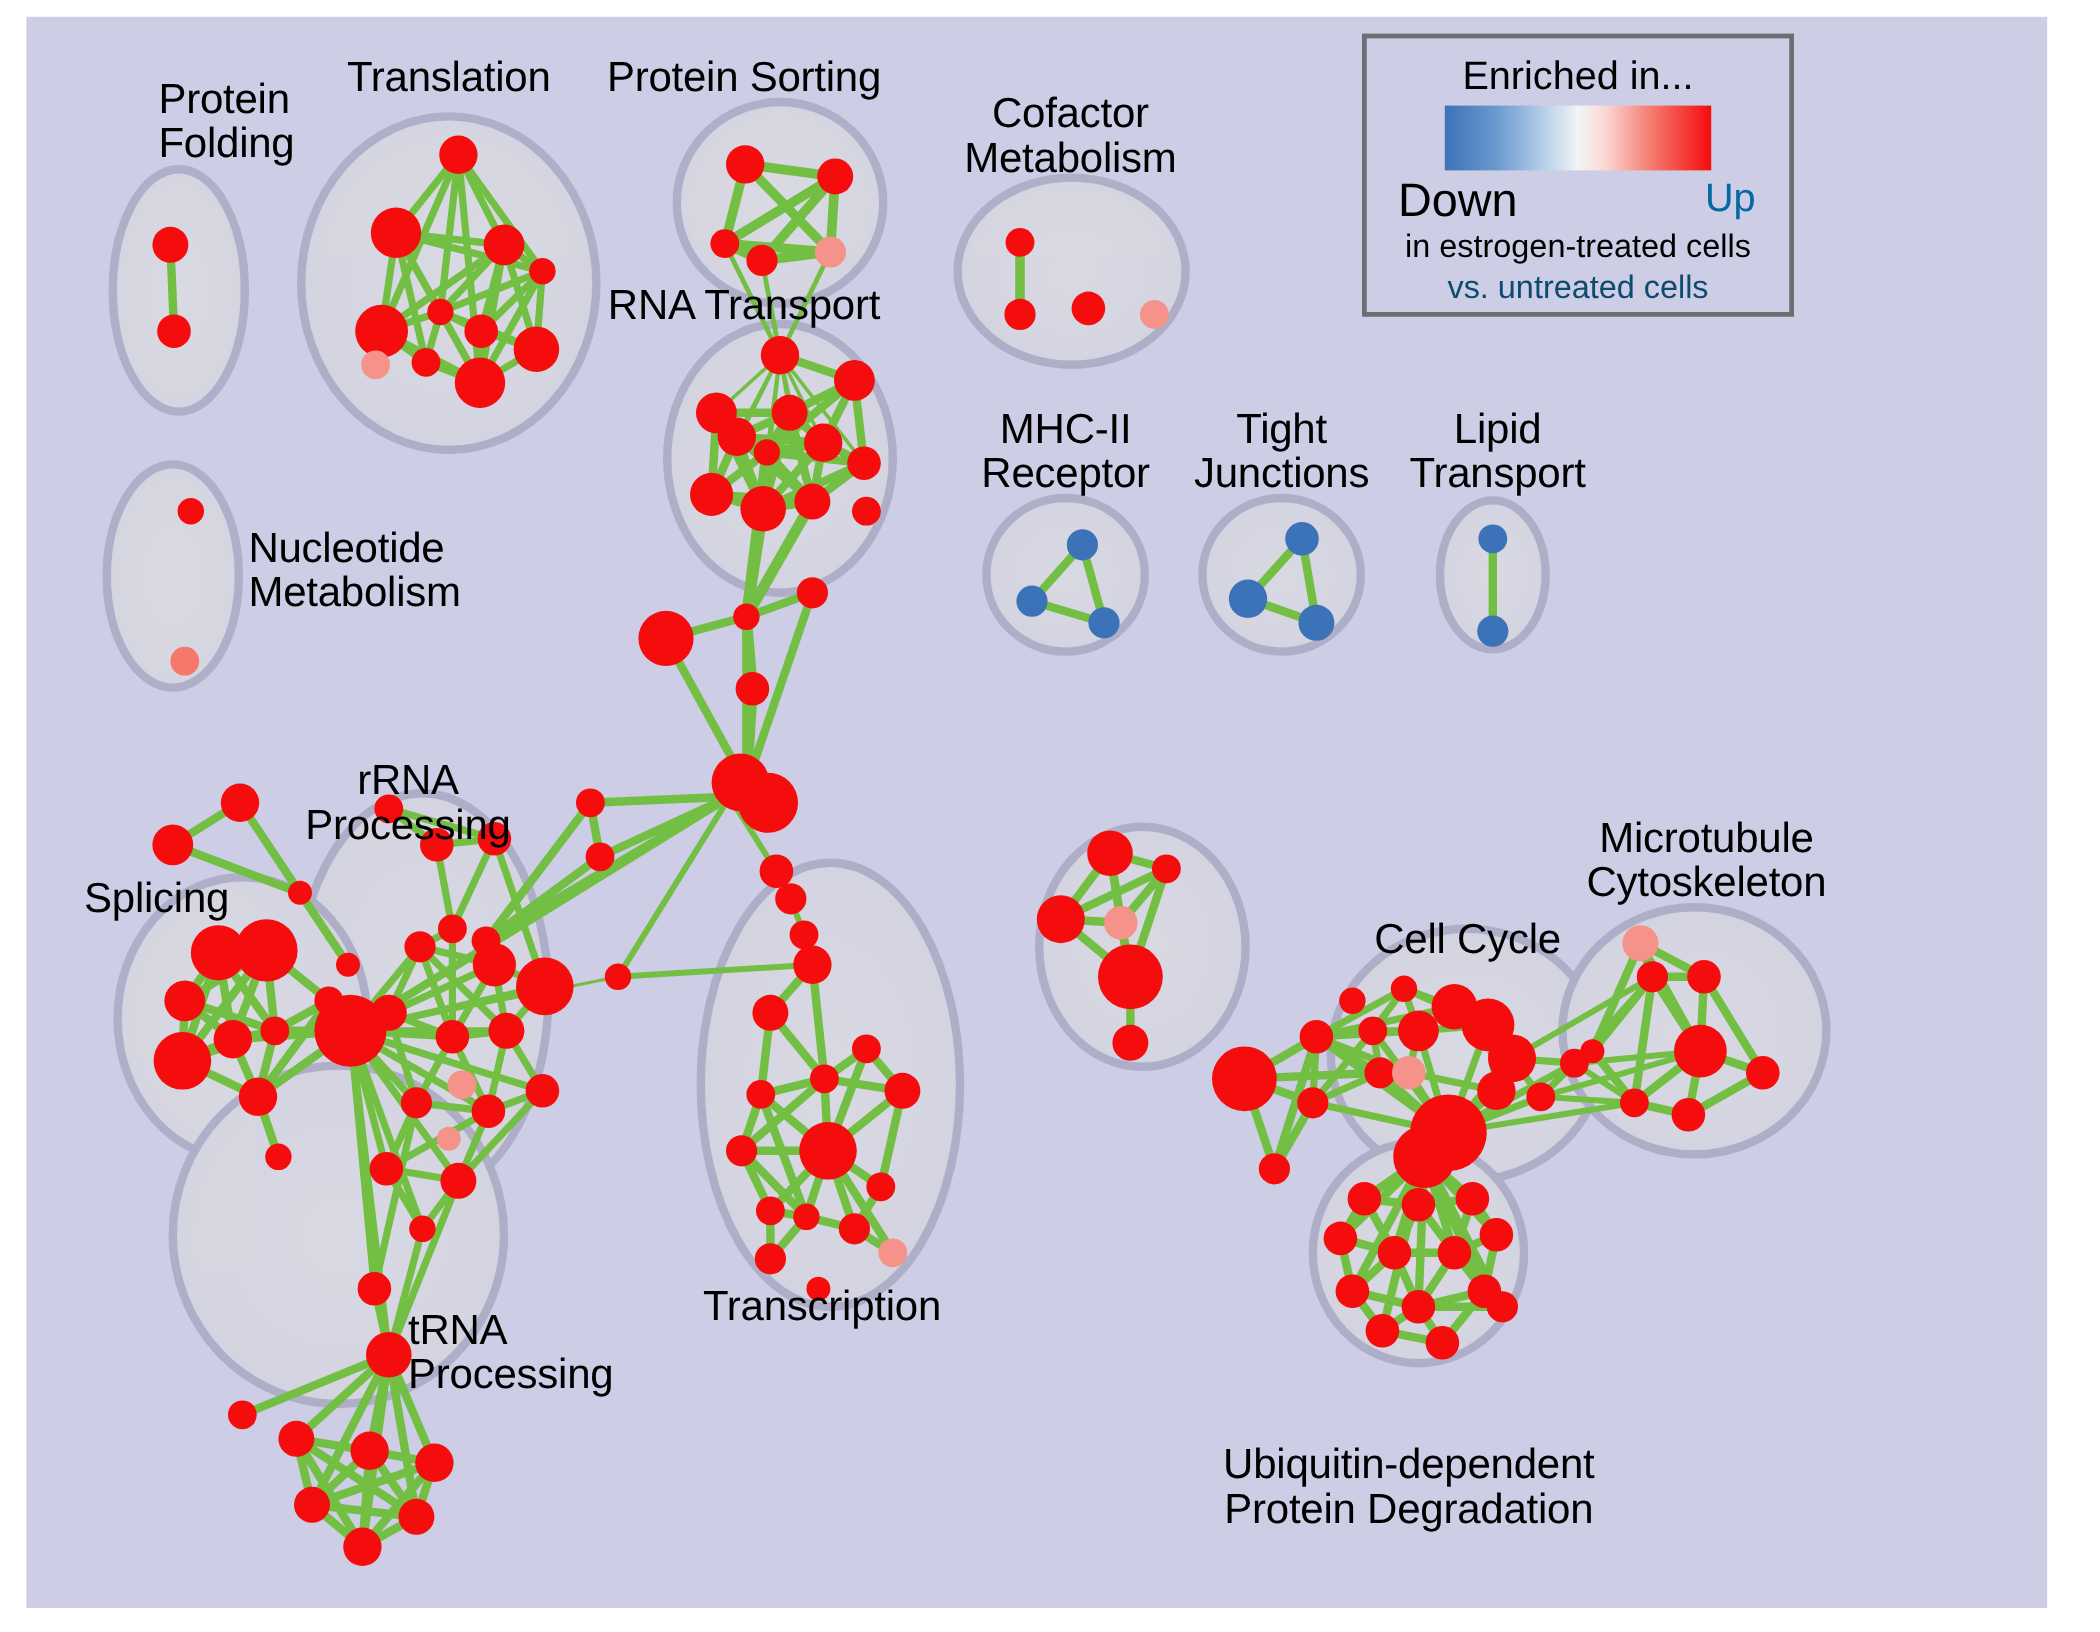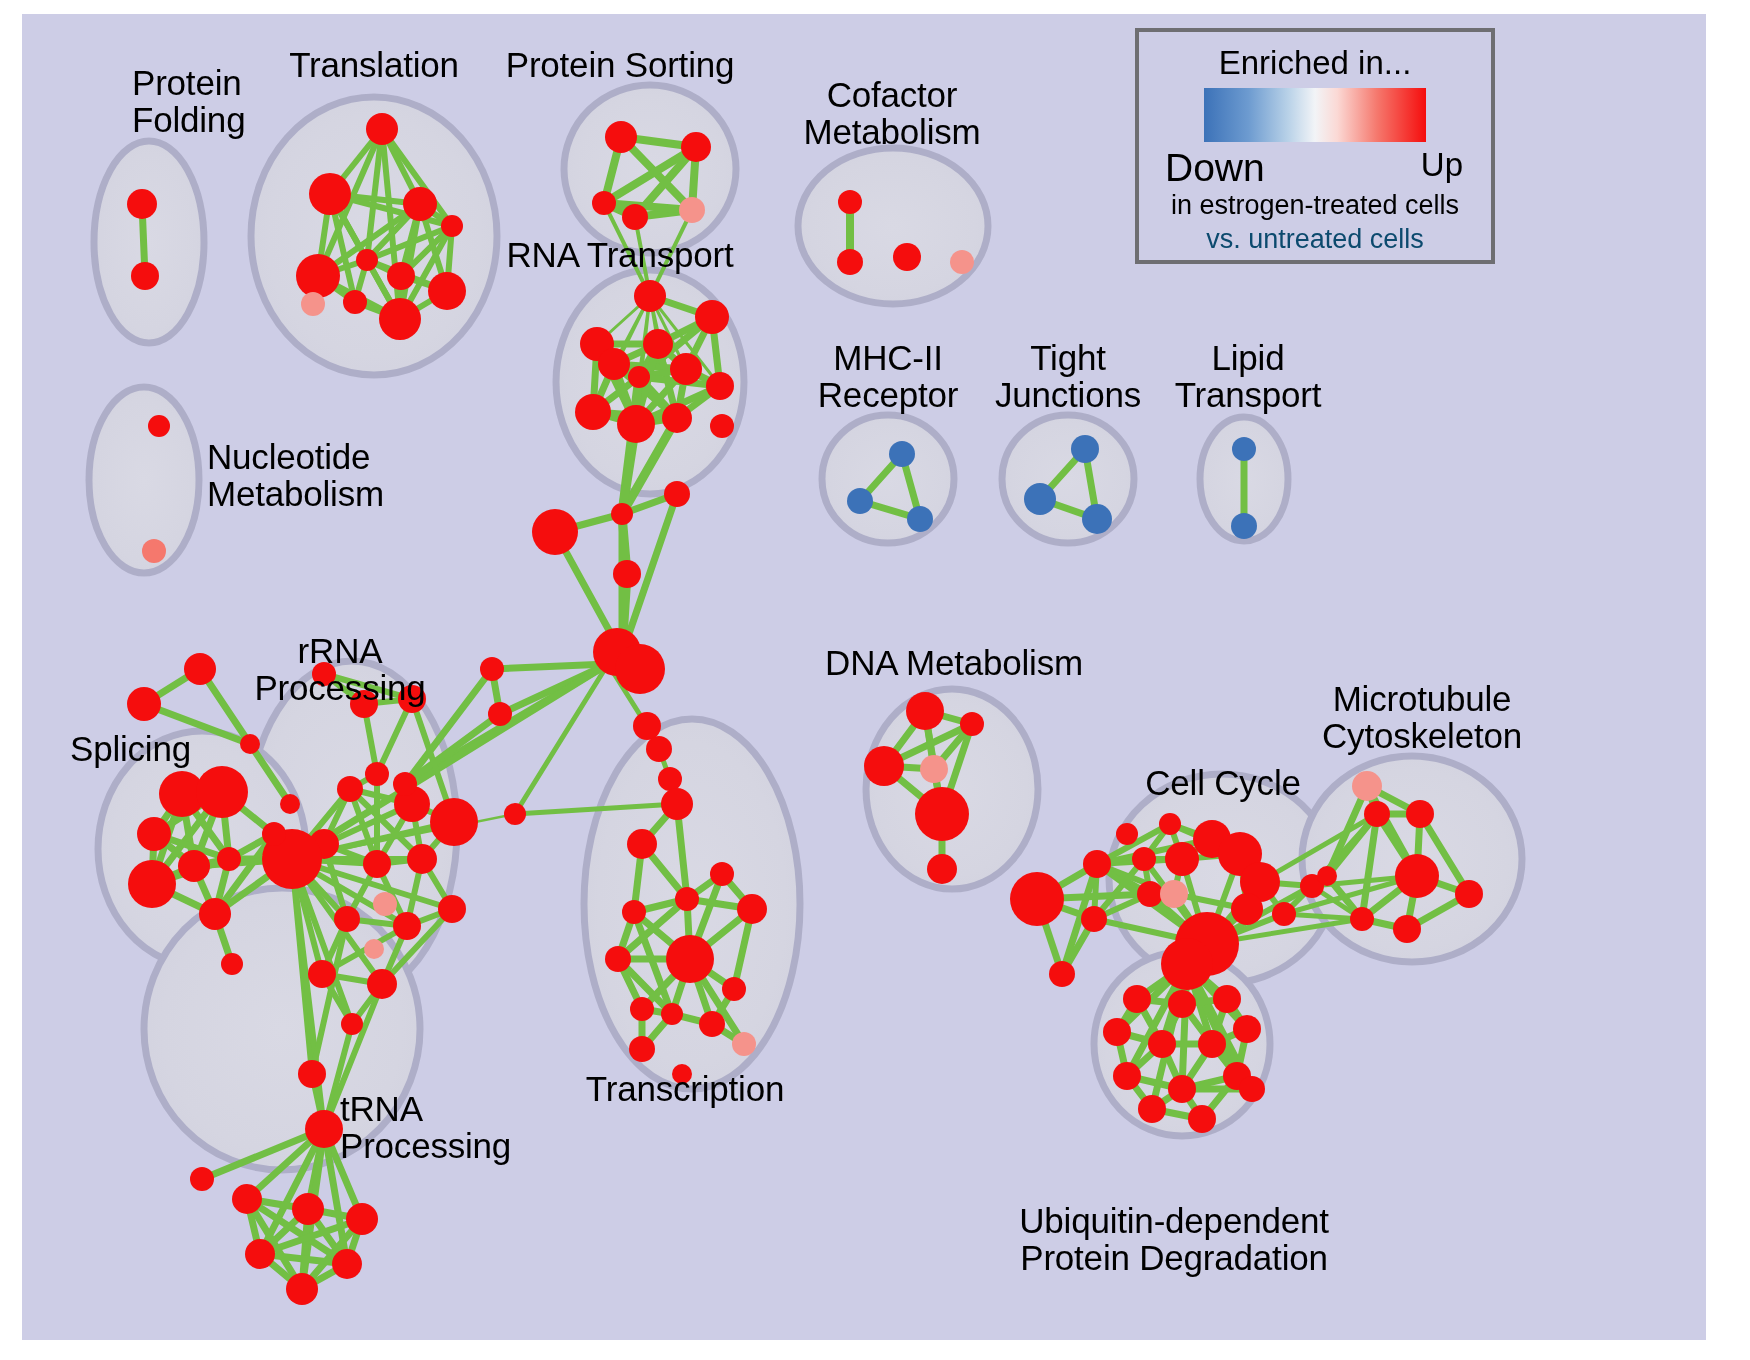--- a/index.html
+++ b/index.html
@@ -41,21 +41,21 @@
   #legend .ltitle{
     position:absolute;left:50%;top:12px;transform:translateX(-50%);
     font-size:33px;color:#000;white-space:pre;text-align:center;
   }
   #legend .bar{
     position:absolute;left:50%;top:56px;transform:translateX(-50%);
     width:222px;height:54px;
     background:linear-gradient(to right,#3c72b8 0%,#6d9bd0 20%,#b9d2e8 38%,#f2f4f7 50%,#fbd9d5 60%,#f5786d 78%,#f50d0d 100%);
   }
   #legend .down{position:absolute;left:26px;top:114px;font-size:39px;color:#000;}
-  #legend .up{position:absolute;right:28px;top:114px;font-size:33px;color:#000000;}
+  #legend .up{position:absolute;right:28px;top:114px;font-size:33px;color:#0369a1;}
   #legend .sub1{position:absolute;left:50%;top:158px;transform:translateX(-50%);font-size:27px;color:#000;white-space:pre;}
   #legend .sub2{position:absolute;left:50%;top:192px;transform:translateX(-50%);font-size:27px;color:#0c4a6e;white-space:pre;}
 </style>
 </head>
 <body>
 
 <div id="root">
   <div id="canvas">
 
     <svg id="net" viewBox="0 0 1684 1326">
@@ -725,21 +725,20 @@
     <div class="lbl c" style="left:1046px;top:325px;">Tight
 Junctions</div>
     <div class="lbl c" style="left:1226px;top:325px;">Lipid
 Transport</div>
     <div class="lbl c" style="left:318px;top:570px;margin-top:48px;">rRNA
 Processing</div>
     <div class="lbl l" style="left:48px;top:716px;">Splicing</div>
     <div class="lbl l" style="left:318px;top:1076px;">tRNA
 Processing</div>
     <div class="lbl c" style="left:663px;top:1056px;">Transcription</div>
-    <div class="lbl c" style="left:932px;top:630px;">DNA Metabolism</div>
     <div class="lbl c" style="left:1180px;top:750px;margin-left:21px;">Cell Cycle</div>
     <div class="lbl c" style="left:1400px;top:666px;">Microtubule
 Cytoskeleton</div>
     <div class="lbl c" style="left:1152px;top:1188px;">Ubiquitin-dependent
 Protein Degradation</div>
 
     <div id="legend">
       <div class="ltitle">Enriched in...</div>
       <div class="bar"></div>
       <div class="down">Down</div>

